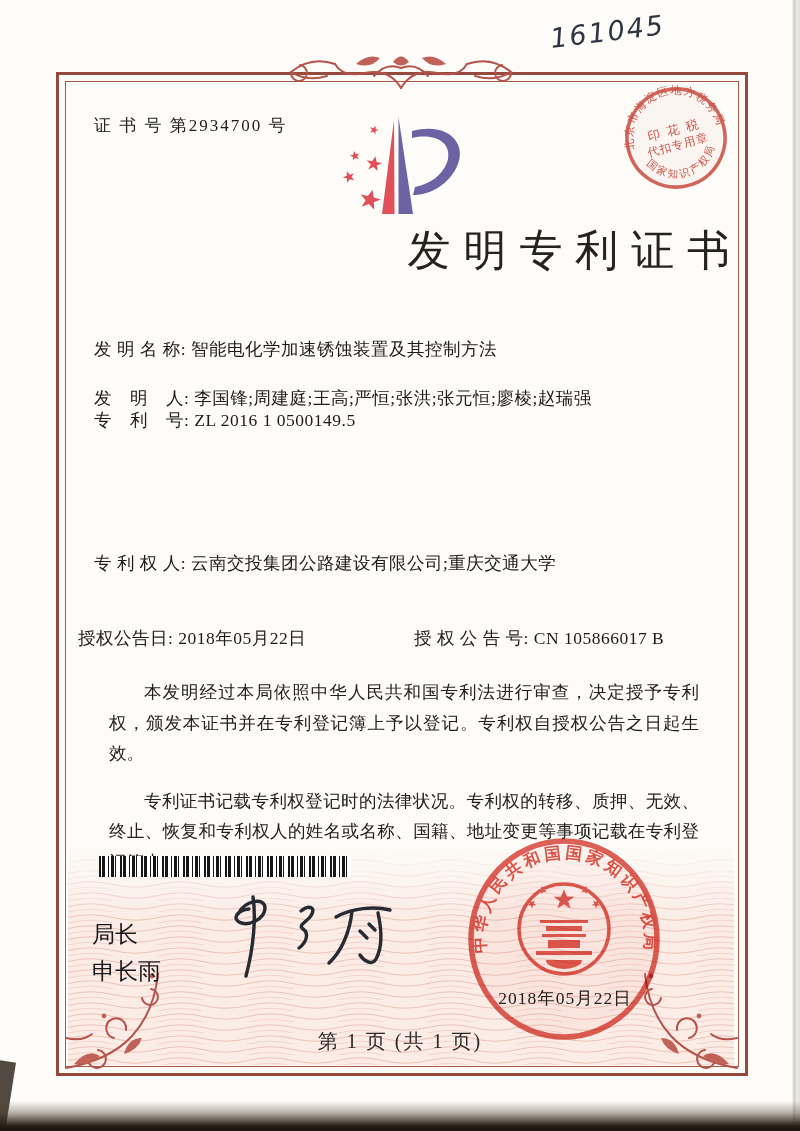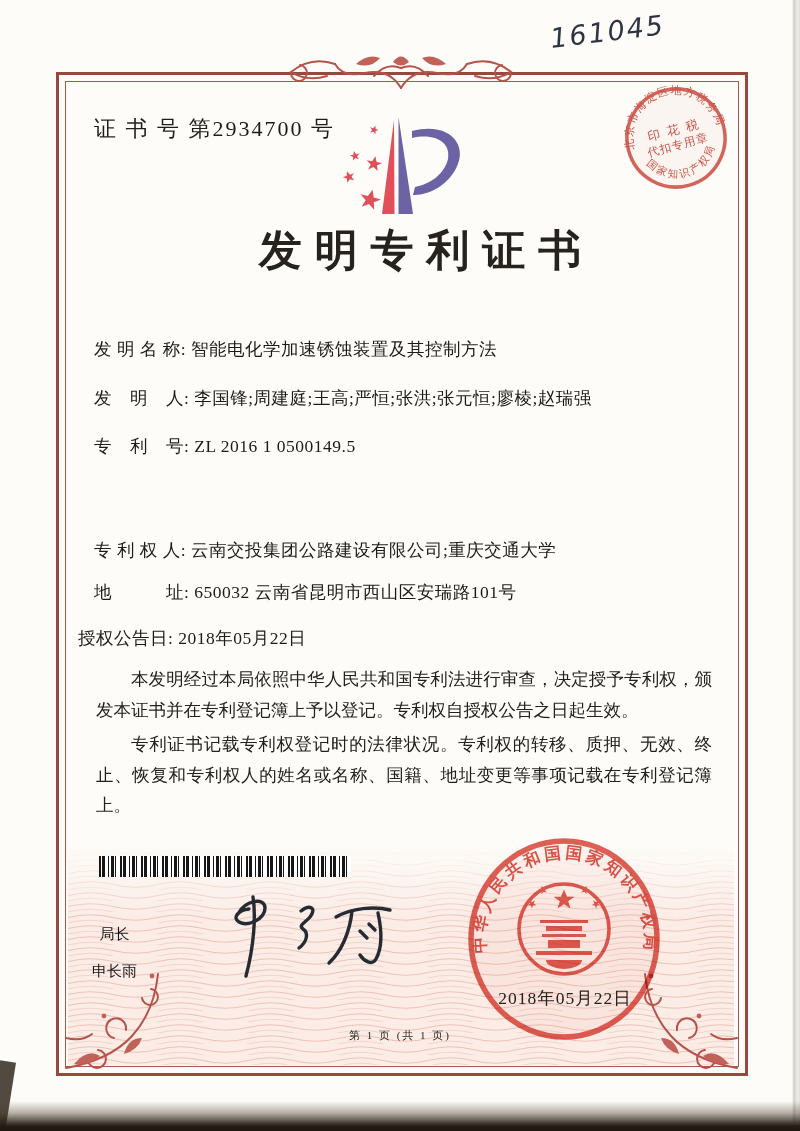--- a/index.html
+++ b/index.html
@@ -10,36 +10,36 @@
         background:linear-gradient(180deg,rgba(74,58,42,0) 0,rgba(74,58,42,.40) 12px,#261d14 25px,#1c150e 30px);}
   .corner-dark{position:absolute;left:-6px;bottom:-8px;width:16px;height:78px;background:#342a20;transform:rotate(9deg);opacity:.85;}
   .frame{position:absolute;left:56px;top:72px;width:686px;height:998px;border:3px solid #96493d;}
   .frame-in{position:absolute;inset:6px;border:1px solid #aa574a;}
   .band{position:absolute;left:68px;top:846px;width:666px;height:219px;}
   .band svg{display:block;width:100%;height:100%;}
   .band::after{content:"";position:absolute;inset:0;
         background:linear-gradient(180deg,#fdfcf8 0,rgba(253,252,248,0) 72px);}
   .hand{position:absolute;left:550px;top:16px;font-size:27px;color:#2e3542;transform:rotate(-7deg);
         font-style:italic;font-family:"DejaVu Sans",sans-serif;letter-spacing:2px;z-index:6;}
-  .certno{position:absolute;left:94px;top:114px;font-size:22px;letter-spacing:2px;color:#1f1d1b;z-index:5;}
+  .certno{position:absolute;left:94px;top:114px;font-size:17px;letter-spacing:2px;color:#1f1d1b;z-index:5;}
   .logo{position:absolute;left:328px;top:114px;z-index:5;}
-  .title{position:absolute;left:57px;top:222px;width:686px;text-align:center;font-size:43px;
-        letter-spacing:.30em;text-indent:.30em;color:#26231f;font-weight:700;z-index:5;padding-left:20px;}
+  .title{position:absolute;left:57px;top:222px;width:686px;text-align:right;font-size:43px;
+        letter-spacing:.30em;text-indent:.30em;color:#26231f;font-weight:400;z-index:5;}
   .field{position:absolute;font-size:17.5px;color:#1d1b19;white-space:pre;letter-spacing:.5px;z-index:5;}
   .paras{position:absolute;left:92px;top:660px;width:624px;font-size:17.5px;line-height:30.5px;
         color:#23211e;text-align:justify;z-index:5;}
-  .paras p{margin:4px;text-indent:2em;}
+  .paras p{margin:17px;text-indent:2em;}
   .barcode{position:absolute;left:99px;top:856px;width:252px;height:21px;z-index:5;
         background:repeating-linear-gradient(90deg,#161616 0 2px,#fff 2px 3px,#161616 3px 6px,#fff 6px 9px,
         #161616 9px 10px,#fff 10px 12px,#161616 12px 15px,#fff 15px 16px,#161616 16px 17px,#fff 17px 21px);}
-  .director{position:absolute;left:92px;top:916px;font-size:15px;line-height:37px;color:#17161a;z-index:6;text-align:center;}
+  .director{position:absolute;left:92px;top:916px;font-size:23px;line-height:37px;color:#17161a;z-index:6;}
   .sig{position:absolute;left:205px;top:878px;z-index:6;}
   .tax-seal{position:absolute;left:620px;top:82px;transform:rotate(-15deg);mix-blend-mode:multiply;z-index:7;}
   .big-seal{position:absolute;left:460px;top:836px;mix-blend-mode:multiply;z-index:7;}
-  .footer{position:absolute;left:57px;top:1028px;width:686px;text-align:center;font-size:11px;
+  .footer{position:absolute;left:57px;top:1028px;width:686px;text-align:center;font-size:20px;
         color:#2a2824;letter-spacing:2px;z-index:6;}
   .orn{position:absolute;z-index:4;}
   .orn-top{left:256px;top:48px;}
   .orn-bl{left:58px;top:942px;}
   .orn-br{left:630px;top:942px;transform:scaleX(-1);}
 </style>
 </head>
 <body>
 
 <div class="scan">
@@ -142,24 +142,24 @@
       <textPath href="#taxBot" startOffset="50%" text-anchor="middle">国家知识产权局</textPath>
     </text>
     <text x="56" y="52" text-anchor="middle" font-size="12.5" fill="#cc5348" letter-spacing="2" font-family="Liberation Serif,serif">印 花 税</text>
     <text x="56" y="67" text-anchor="middle" font-size="11.5" fill="#cc5348" letter-spacing="1" font-family="Liberation Serif,serif">代扣专用章</text>
   </svg>
 
   <div class="title">发明专利证书</div>
 
   <div class="field" style="left:94px;top:337px"><span>发 明 名 称: </span><span>智能电化学加速锈蚀装置及其控制方法</span></div>
   <div class="field" style="left:94px;top:386px"><span>发　明　人: </span><span>李国锋;周建庭;王高;严恒;张洪;张元恒;廖棱;赵瑞强</span></div>
-  <div class="field" style="left:94px;top:434px"><span>专　利　号: </span><span>ZL 2016 1 0500149.5</span></div>
-  <div class="field" style="left:94px;top:538px"><span>专 利 权 人: </span><span>云南交投集团公路建设有限公司;重庆交通大学</span></div>
-  <div class="field" style="left:94px;top:580px"><span>地　　　址: </span><span>650032 云南省昆明市西山区安瑞路101号</span></div>
+  <div class="field" style="left:94px;top:408px"><span>专　利　号: </span><span>ZL 2016 1 0500149.5</span></div>
+  <div class="field" style="left:94px;top:551px"><span>专 利 权 人: </span><span>云南交投集团公路建设有限公司;重庆交通大学</span></div>
   <div class="field" style="left:78px;top:626px"><span>授权公告日: </span><span>2018年05月22日</span></div>
+  <div class="field" style="left:414px;top:626px"><span>授 权 公 告 号: </span><span>CN 105866017 B</span></div>
 
   <div class="paras">
     <p>本发明经过本局依照中华人民共和国专利法进行审查，决定授予专利权，颁发本证书并在专利登记簿上予以登记。专利权自授权公告之日起生效。</p>
     <p>专利证书记载专利权登记时的法律状况。专利权的转移、质押、无效、终止、恢复和专利权人的姓名或名称、国籍、地址变更等事项记载在专利登记簿上。</p>
   </div>
 
   <div class="barcode"></div>
 
   <div class="director">
     <div>局长</div>

